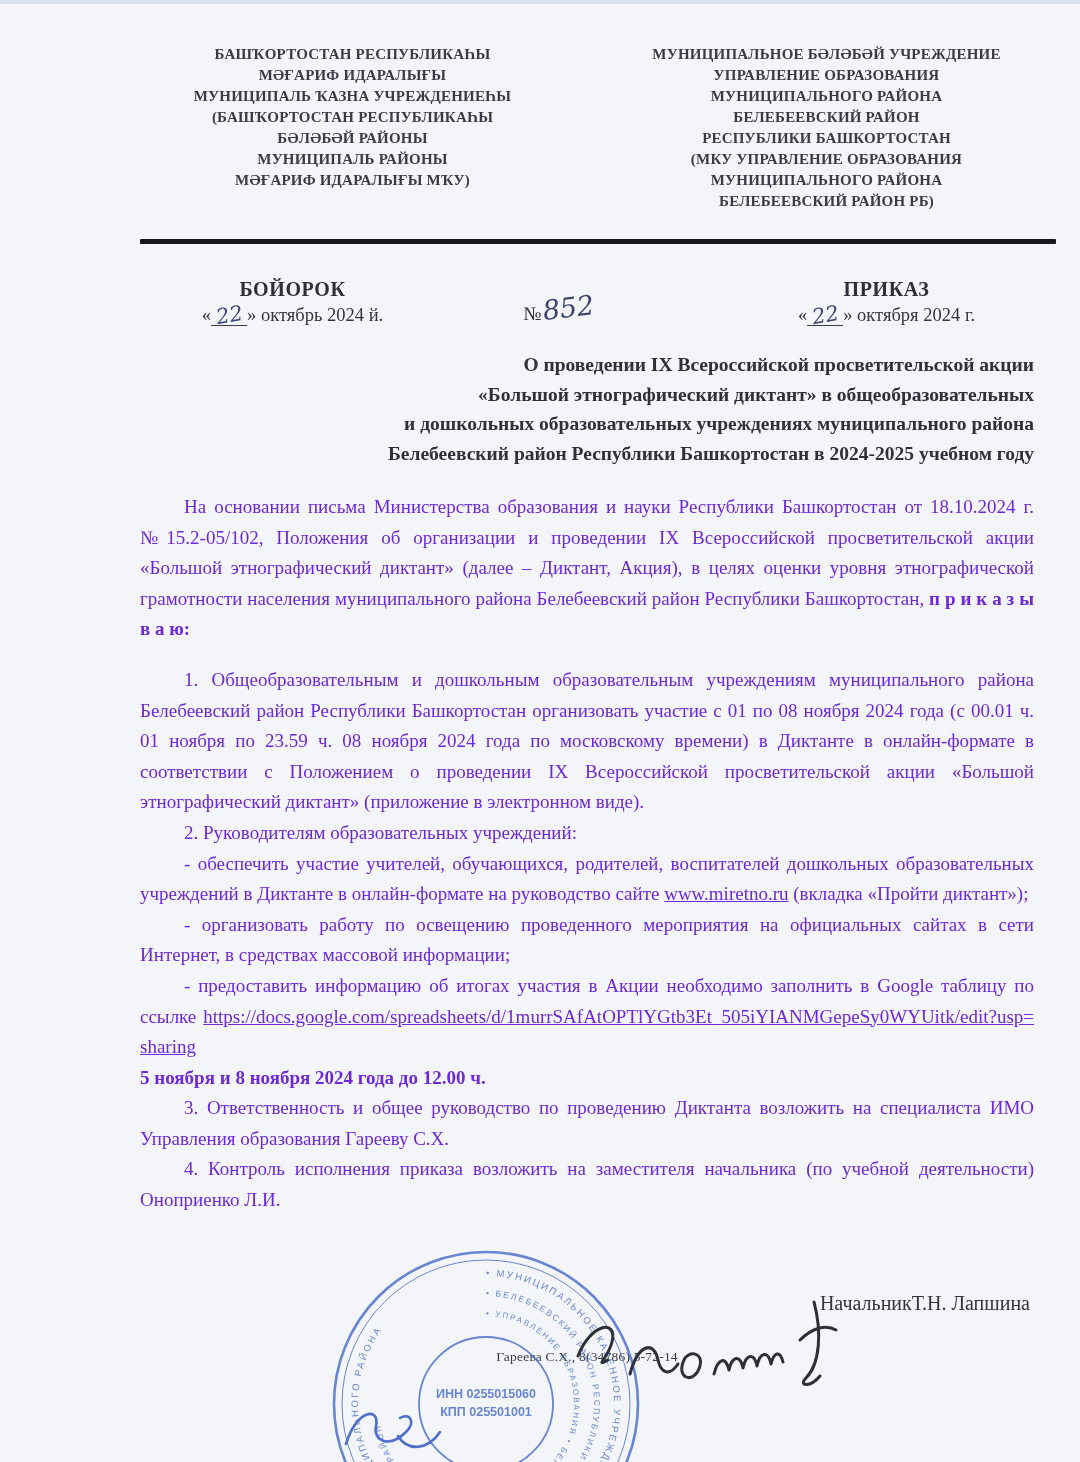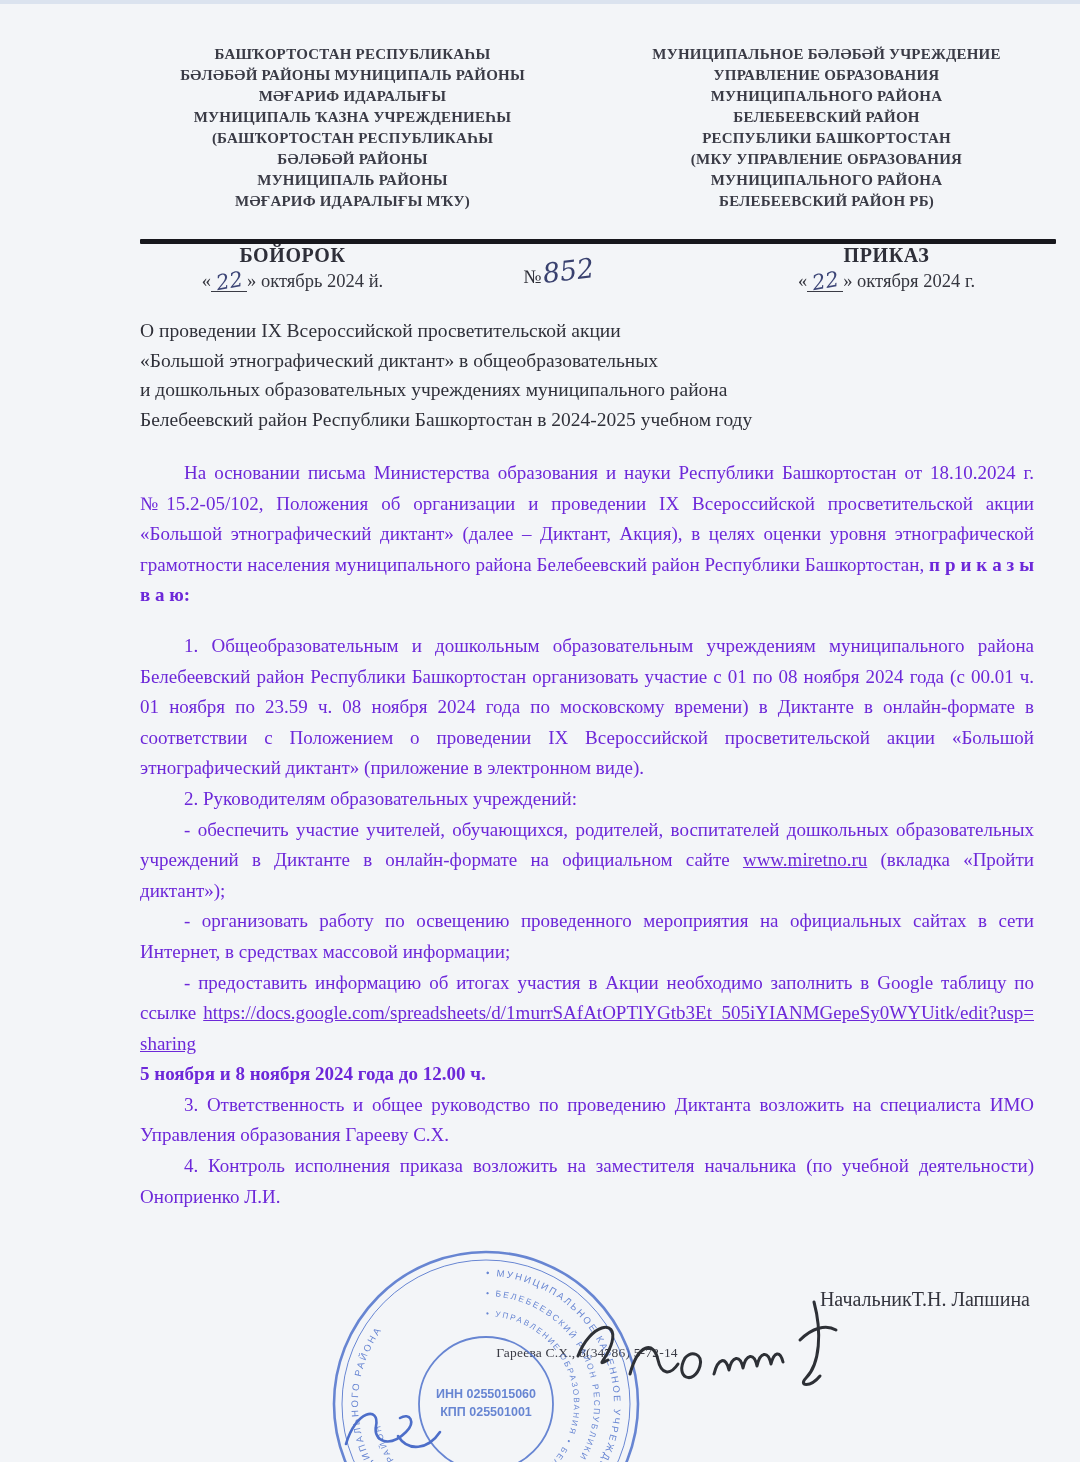--- a/index.html
+++ b/index.html
@@ -18,37 +18,37 @@
   
   .org-header{display:flex;justify-content:space-between;}
   .org-col{font-weight:bold;font-size:15px;line-height:21px;text-align:center;
     color:#3a3b46;letter-spacing:.2px;}
   .org-col.left{width:425px;}
   .org-col.right{width:415px;}
 
   .divider{margin-top:27px;width:916px;height:5px;background:#17171d;border-radius:1px;}
 
   
-  .order-row{display:flex;align-items:flex-start;}
+  .order-row{margin-top:34px;display:flex;align-items:flex-end;}
   .order-col{text-align:center;}
   .order-col.left{width:305px;}
   .order-col.mid{flex:1;padding-top:14px;padding-right:66px;}
   .order-col.right{width:295px;}
   .order-title{font-size:20px;font-weight:bold;letter-spacing:.6px;color:#2e2f39;}
   .order-date{margin-top:3px;font-size:18.5px;color:#34353e;}
   .blank{display:inline-block;min-width:36px;border-bottom:1.6px solid #3a3b45;
     line-height:1;text-align:center;}
   .hw{font-family:"DejaVu Serif",serif;font-style:italic;color:#3d4677;display:inline-block;}
   .hw.date-num{font-size:21px;transform:rotate(-10deg) translateY(1px);}
   .no-sign{font-size:19px;color:#2f3039;}
   .hw.order-num{font-size:27px;transform:rotate(-7deg) translateY(-3px);
     color:#39416f;margin-left:2px;}
 
   
-  .doc-title{margin-top:24px;text-align:left;font-weight:normal;font-size:19.5px;
+  .doc-title{margin-top:24px;text-align:right;font-weight:bold;font-size:19.5px;
     line-height:29.5px;color:#2f3039;}
 
   
   .body-text{margin-top:24px;}
   .body-text p{margin:0;font-size:19px;line-height:30.6px;text-align:justify;
     text-indent:44px;color:#6d28d9;}
   .body-text p.gap-top{margin-top:20px;}
   .body-text p.deadline{font-weight:bold;text-indent:0;}
   .b{font-weight:bold;}
   .u{text-decoration:underline;}
@@ -66,21 +66,20 @@
   .paraph-wrap{position:absolute;left:336px;top:1400px;width:140px;height:62px;z-index:3;}
 </style>
 </head>
 <body>
 
 <div class="page">
 
   <div class="org-header">
     <div class="org-col left">
       <div>БАШҠОРТОСТАН РЕСПУБЛИКАҺЫ</div>
-      <div>БӘЛӘБӘЙ РАЙОНЫ МУНИЦИПАЛЬ РАЙОНЫ</div>
       <div>МӘҒАРИФ ИДАРАЛЫҒЫ</div>
       <div>МУНИЦИПАЛЬ ҠАЗНА УЧРЕЖДЕНИЕҺЫ</div>
       <div>(БАШҠОРТОСТАН РЕСПУБЛИКАҺЫ</div>
       <div>БӘЛӘБӘЙ РАЙОНЫ</div>
       <div>МУНИЦИПАЛЬ РАЙОНЫ</div>
       <div>МӘҒАРИФ ИДАРАЛЫҒЫ МҠУ)</div>
     </div>
     <div class="org-col right">
       <div>МУНИЦИПАЛЬНОЕ БӘЛӘБӘЙ УЧРЕЖДЕНИЕ</div>
       <div>УПРАВЛЕНИЕ ОБРАЗОВАНИЯ</div>
@@ -120,21 +119,21 @@
     <div>Белебеевский район  Республики Башкортостан в 2024-2025 учебном году</div>
   </div>
 
   <div class="body-text">
     <p><span>На основании письма Министерства образования и науки Республики Башкортостан от 18.10.2024 г.  №15.2-05/102, Положения об организации и проведении  IX Всероссийской  просветительской  акции  «Большой этнографический диктант» (далее – Диктант, Акция), в целях оценки уровня этнографической грамотности населения муниципального района  Белебеевский район Республики Башкортостан, </span><span class="b">п р и к а з ы в а ю:</span></p>
 
     <p class="gap-top">1. Общеобразовательным и дошкольным образовательным учреждениям муниципального района    Белебеевский район Республики Башкортостан организовать участие    с 01 по 08 ноября 2024 года (с 00.01 ч. 01 ноября по 23.59 ч. 08 ноября 2024 года по московскому времени) в Диктанте в онлайн-формате в соответствии с Положением о проведении IX Всероссийской просветительской акции    «Большой этнографический диктант» (приложение в электронном виде).</p>
 
     <p>2. Руководителям образовательных учреждений:</p>
 
-    <p><span>- обеспечить участие  учителей, обучающихся, родителей, воспитателей дошкольных образовательных учреждений    в Диктанте    в онлайн-формате на официальном сайте </span><span class="u">www.miretno.ru</span><span> (вкладка «Пройти диктант»);</span></p>
+    <p><span>- обеспечить участие  учителей, обучающихся, родителей, воспитателей дошкольных образовательных учреждений    в Диктанте    в онлайн-формате на руководство сайте </span><span class="u">www.miretno.ru</span><span> (вкладка «Пройти диктант»);</span></p>
 
     <p>- организовать работу по освещению проведенного мероприятия на официальных сайтах в сети Интернет, в средствах массовой информации;</p>
 
     <p><span>- предоставить информацию об итогах участия  в Акции необходимо заполнить в Google таблицу по ссылке </span><span class="u brk">https://docs.google.com/spreadsheets/d/1murrSAfAtOPTlYGtb3Et_505iYIANMGepeSy0WYUitk/edit?usp=sharing</span></p>
 
     <p class="deadline">5 ноября и 8 ноября 2024 года до 12.00 ч.</p>
 
     <p>3. Ответственность и общее руководство по проведению Диктанта возложить на специалиста ИМО Управления образования Гарееву С.Х.</p>
 
     <p>4. Контроль исполнения приказа возложить на заместителя начальника (по учебной деятельности) Оноприенко Л.И.</p>

